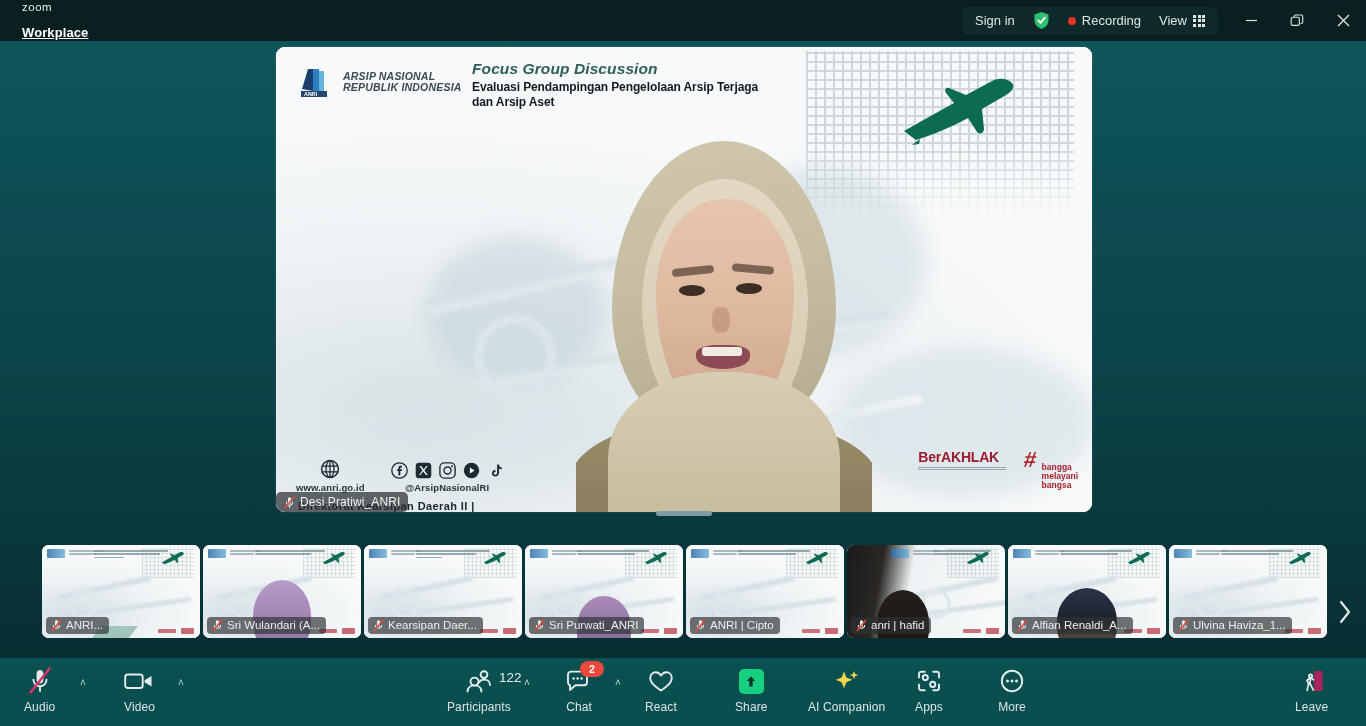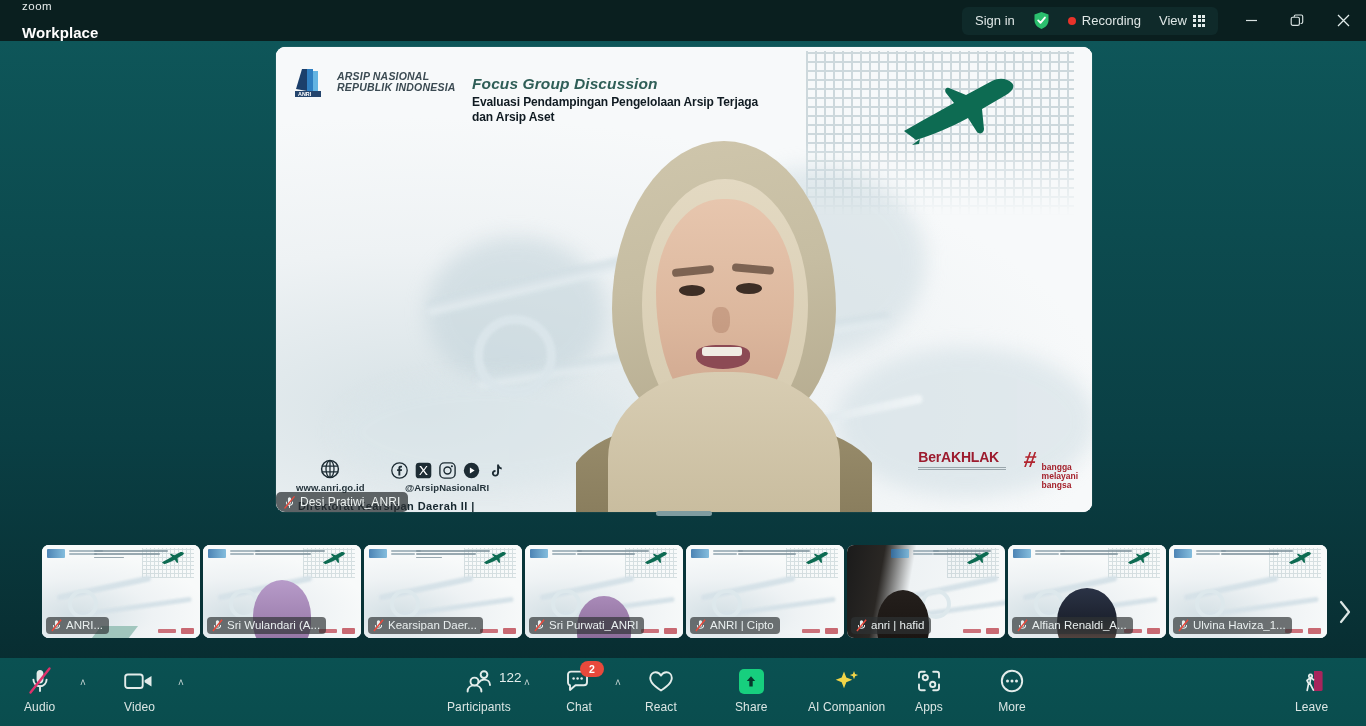--- a/index.html
+++ b/index.html
@@ -15,21 +15,21 @@
   .titlebar{
     position:absolute;left:0;top:0;width:1366px;height:41px;
     background:#0a1f1f;
     display:flex;align-items:center;
   }
   .brand{padding-left:22px;line-height:1;}
   .brand .zoom-word{
     display:block;color:#e6eceb;font-size:11.5px;letter-spacing:.5px;font-weight:400;
   }
   .brand .wp-word{
-    display:block;color:#ffffff;font-size:15px;font-weight:700;margin-top:12px;letter-spacing:.1px;
+    display:block;color:#ffffff;font-size:13px;font-weight:700;margin-top:12px;letter-spacing:.1px;text-decoration:underline;
   }
   .tb-right{
     margin-left:auto;display:flex;align-items:center;height:41px;padding-right:0px;
   }
   .tb-pill{
     display:flex;align-items:center;gap:0px;height:28px;
     background:#0f2a2a;border-radius:6px;margin-right:10px;padding:0 4px;
   }
   .tb-item{
     display:flex;align-items:center;gap:6px;height:24px;padding:0 9px;border-radius:5px;
@@ -99,29 +99,29 @@
       repeating-linear-gradient(90deg, #9fb6bd 0 2px, transparent 2px 9px),
       repeating-linear-gradient(0deg, #9fb6bd 0 2px, transparent 2px 9px);
     -webkit-mask-image:linear-gradient(180deg,#000 0%,#000 55%,transparent 100%);
     mask-image:linear-gradient(180deg,#000 0%,#000 55%,transparent 100%);
     mix-blend-mode:multiply;
   }
   .plane{position:absolute;right:70px;top:22px;width:126px;height:80px;}
 
   
   .anri-logo{
-    position:absolute;left:16px;top:18px;display:flex;align-items:center;gap:7px;
+    position:absolute;left:22px;top:18px;display:flex;align-items:center;gap:7px;
   }
   .anri-mark{width:38px;height:34px;position:relative;}
   .anri-text{line-height:1.06;}
   .anri-text .l1,.anri-text .l2{
     display:block;font-style:italic;font-weight:700;color:#3b4a52;font-size:10.5px;letter-spacing:.2px;
   }
   .slide-head{
-    position:absolute;left:196px;top:28px;width:560px;
+    position:absolute;left:196px;top:13px;width:560px;
   }
   .fgd{
     font-style:italic;font-weight:700;color:#2f5e57;font-size:15.5px;letter-spacing:.1px;margin-bottom:2px;
   }
   .fgd-title{
     font-weight:700;color:#101b22;font-size:12px;line-height:1.22;letter-spacing:-.1px;
   }
 
   
   .foot{position:absolute;left:8px;bottom:0;width:560px;}

